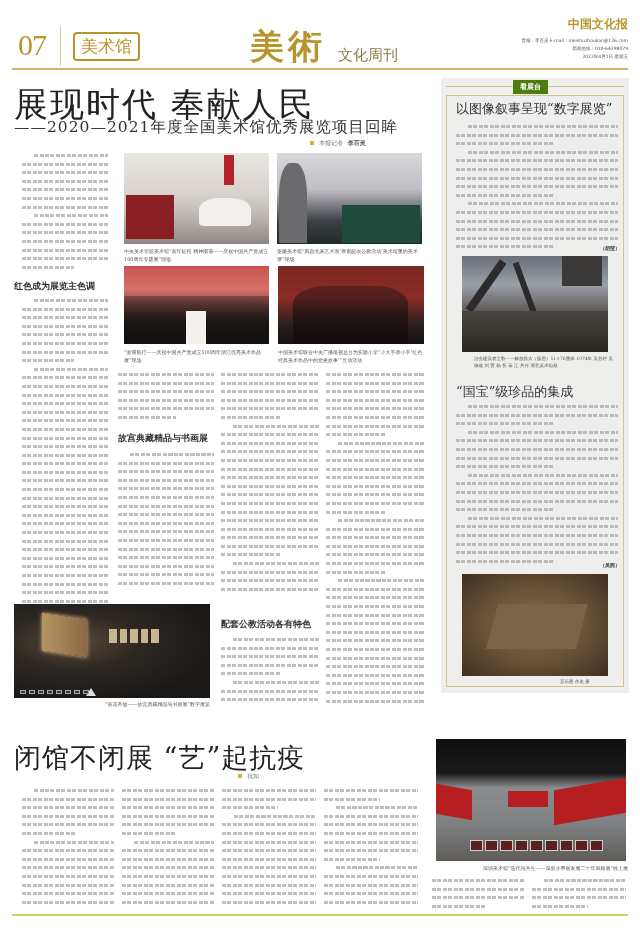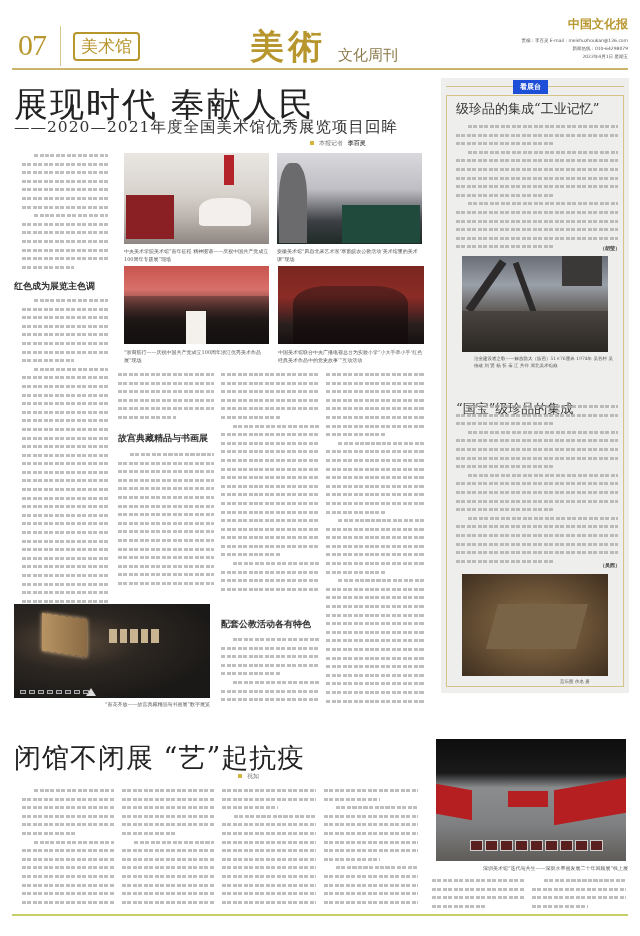--- a/index.html
+++ b/index.html
@@ -38,24 +38,24 @@
   .ph3 { background: linear-gradient(180deg,#c9544e 0%,#d8706a 30%,#2d2422 70%,#1a1515 100%); }
   .ph4 { background: linear-gradient(180deg,#7a2620 0%,#8c2c26 40%,#2a1f1f 75%,#161010 100%); }
   .ph5 { background: radial-gradient(ellipse at 30% 40%, #5a4a3a 0%, #2d2722 35%, #1b1917 75%); }
   .ph6 { background: linear-gradient(180deg,#6a6e76 0%,#9aa0a8 30%,#5a5450 60%,#3c3530 100%); }
   .ph7 { background: radial-gradient(ellipse at 50% 50%, #8a6e4a 0%, #6a5236 50%, #3f2f20 100%); }
   .ph8 { background: linear-gradient(180deg,#0e0e0e 0%,#1a1a1a 28%,#8a8c8e 40%,#7e8082 70%,#5f5c58 100%); }
 
   
   .sidebox { left: 441px; top: 78px; width: 188px; height: 615px; background: #eeeeec; }
   .sidebox-inner { left: 446px; top: 95px; width: 178px; height: 592px; border: 1px solid #d4c48c; }
-  .side-badge { left: 513px; top: 80px; background: #1d4ed8; color: #fff; font-size: 7px; font-weight: bold; padding: 2px 7px; font-family: "DejaVu Sans", sans-serif; }
+  .side-badge { left: 513px; top: 80px; background: #4d7c0f; color: #fff; font-size: 7px; font-weight: bold; padding: 2px 7px; font-family: "DejaVu Sans", sans-serif; }
   .side-badge-rule { left: 446px; top: 86px; width: 178px; height: 1px; background: #d4c48c; }
   .side-title1 { left: 456px; top: 100px; font-size: 13px; color: #333; font-family: "DejaVu Serif", serif; }
-  .side-title2 { left: 456px; top: 383px; font-size: 13px; color: #333; font-family: "DejaVu Serif", serif; margin-top: 17px; }
+  .side-title2 { left: 456px; top: 383px; font-size: 13px; color: #333; font-family: "DejaVu Serif", serif; }
   .side-tag { font-size: 5px; font-weight: bold; color: #333; font-family: "DejaVu Sans", sans-serif; }
 
   
   .ind-crane { position:absolute; background:#2c2a2a; }
   
   .headline2 { left: 14px; top: 740px; font-size: 27px; color: #222; font-family: "DejaVu Serif", serif; letter-spacing: 1px; }
   .byline2 { left: 238px; top: 772px; font-size: 6px; color: #777; font-family: "DejaVu Sans", sans-serif; }
   .byline2 .dot { display:inline-block; width:4px; height:4px; background:#d4b340; margin-right:3px; vertical-align: middle; }
   .bottom-rule { left: 12px; top: 914px; width: 616px; height: 2px; background: #c6cf6a; }
   .ui-play { position:absolute; left: 72px; top: 84px; width:0; height:0; border-left:5px solid transparent; border-right:5px solid transparent; border-bottom:8px solid #ddd; }
@@ -304,21 +304,21 @@
       <span></span>
       <span></span>
   </div>
 </div>
 <div class="abs caption" style="left:60px; top:700px; width:150px; text-align:right;">“百花齐放——故宫典藏精品与书画展”数字展览</div>
 
 <div class="abs sidebox"></div>
 <div class="abs side-badge-rule"></div>
 <div class="abs side-badge">看展台</div>
 <div class="abs sidebox-inner"></div>
-<div class="abs side-title1">级珍品的集成“工业记忆”</div>
+<div class="abs side-title1">以图像叙事呈现“数字展览”</div>
 <div class="abs col" style="left:456px; top:122px; width:162px; height:128px;">
   <div class="line indent"></div>
     <div class="line"></div>
     <div class="line short"></div>
   <div class="line indent"></div>
     <div class="line"></div>
     <div class="line"></div>
     <div class="line"></div>
     <div class="line"></div>
     <div class="line short"></div>

